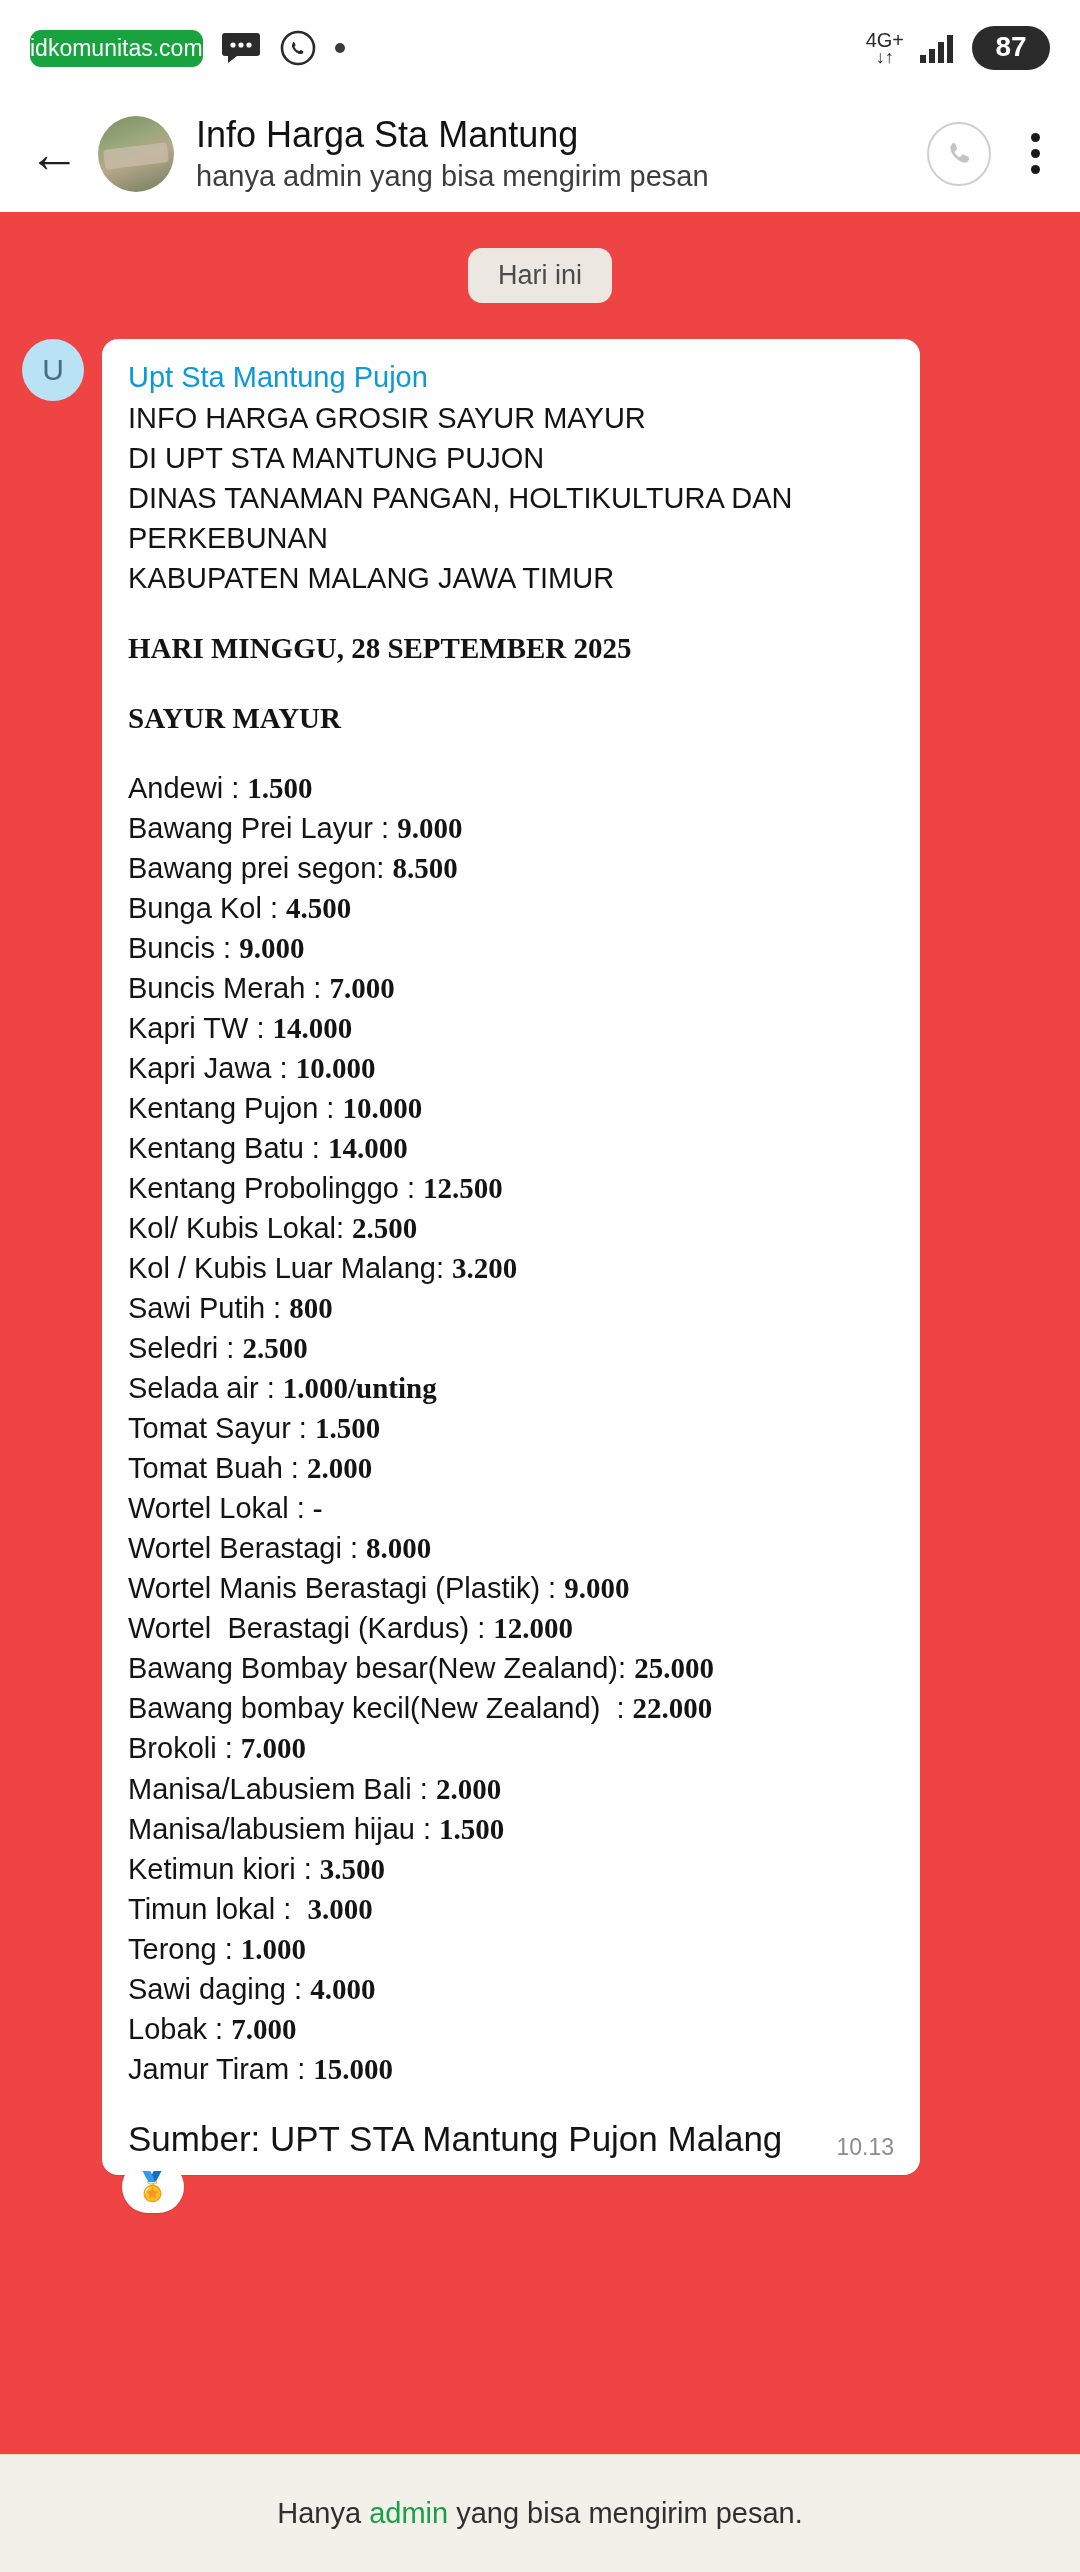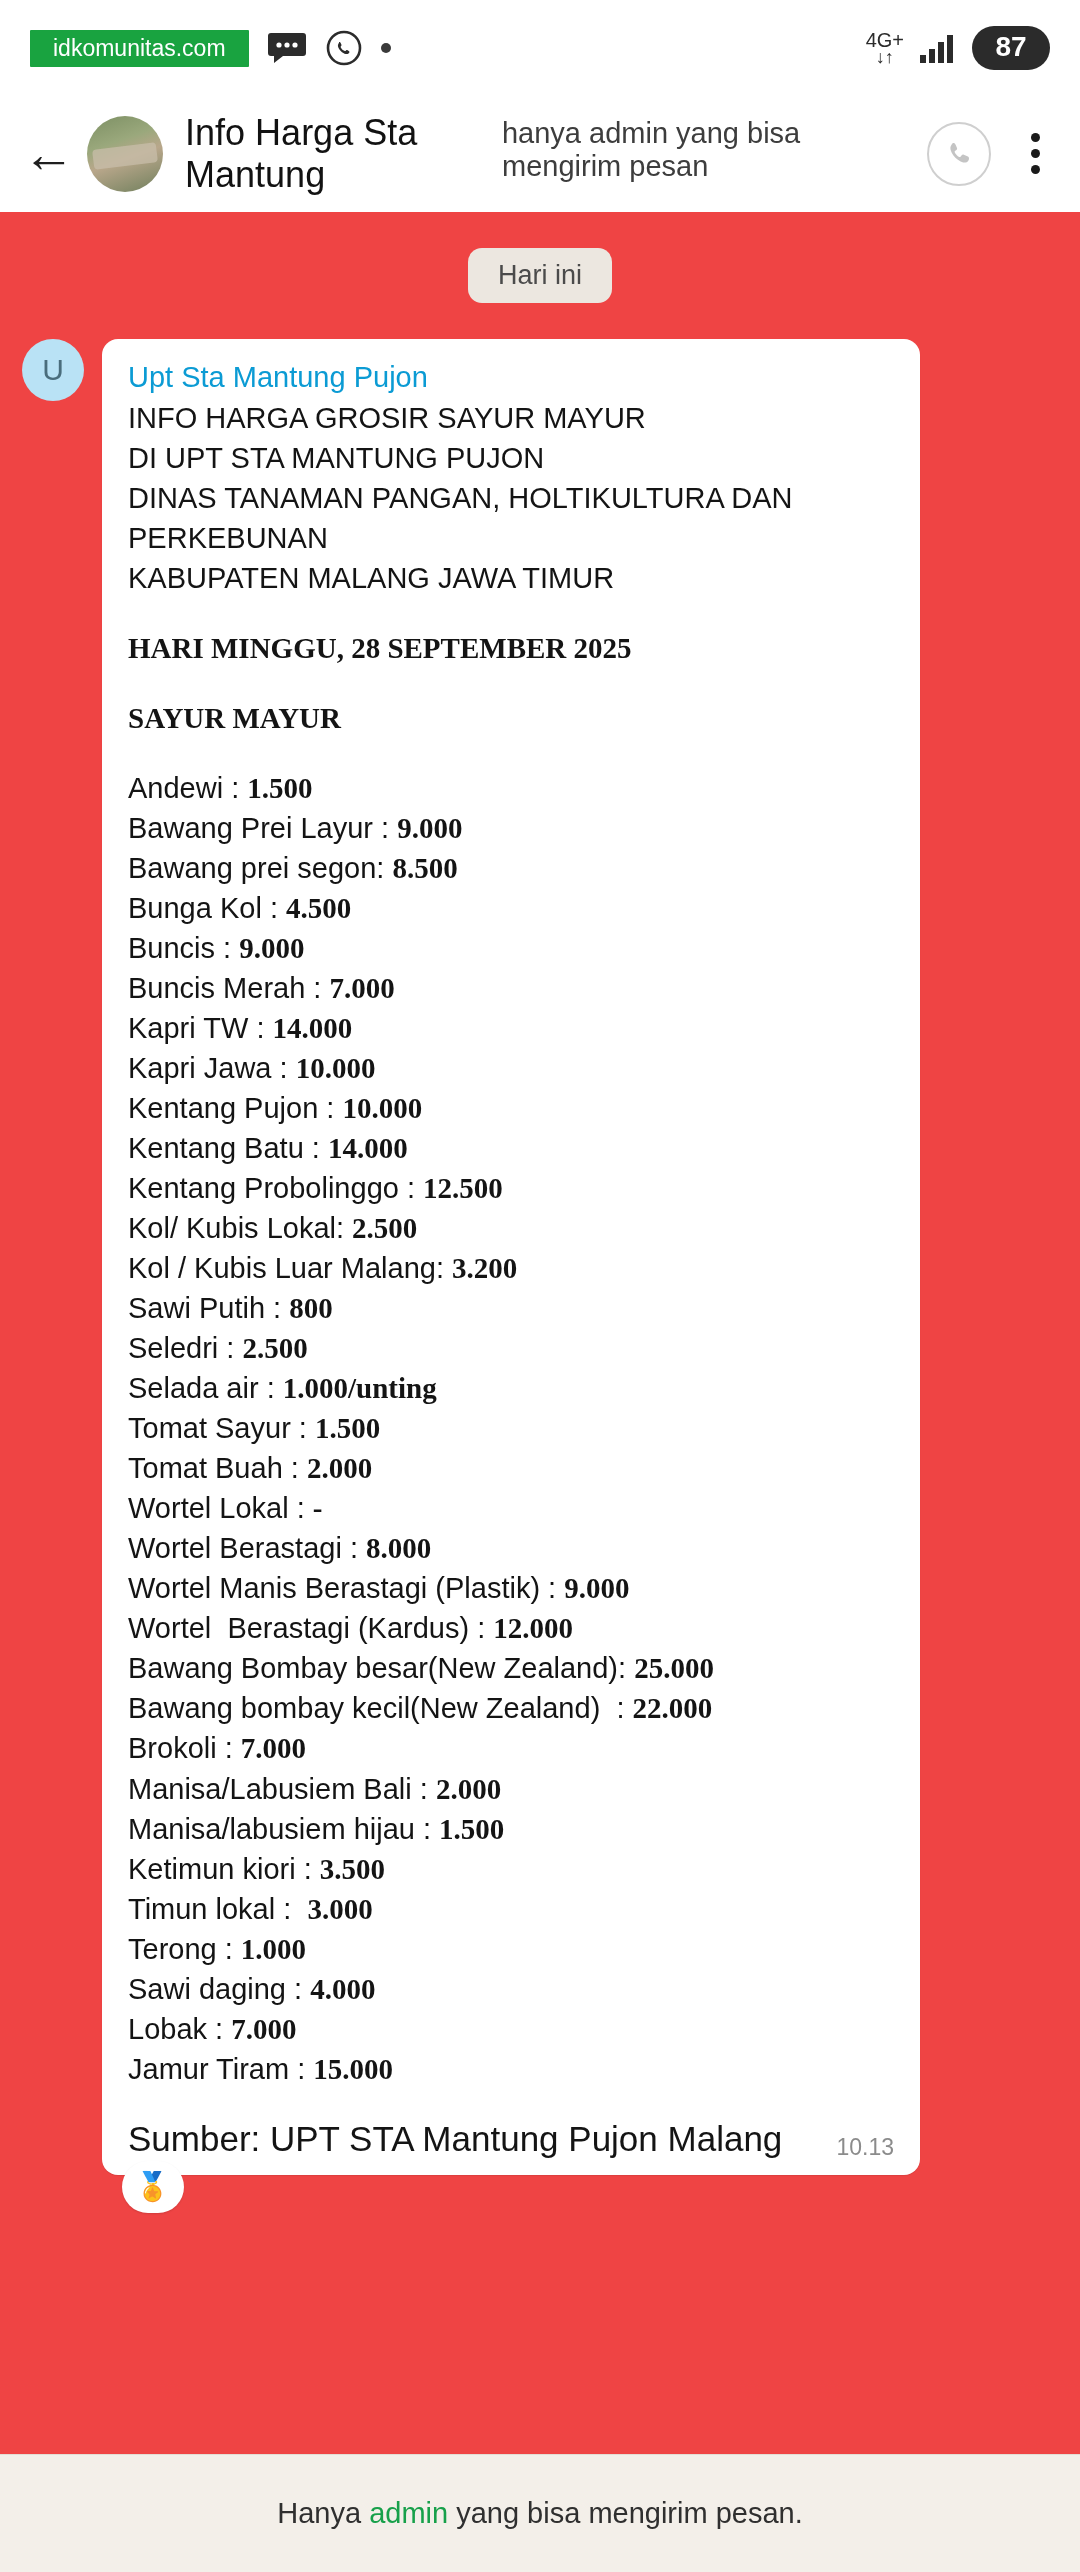--- a/index.html
+++ b/index.html
@@ -26,22 +26,22 @@
     display: flex;
     align-items: center;
     padding: 0 30px;
     flex: 0 0 auto;
   }
   .status-left { display: flex; align-items: center; gap: 18px; }
   .sb-badge {
     background: #19a340;
     color: #fff;
     font-size: 23px;
-    padding: 5px 23px;
-    border-radius: 1px;
+    padding: 5px 0;
+    border-radius: 11px;
     letter-spacing: 0px;
     white-space: nowrap;
   }
   .sb-icon { display: inline-flex; align-items: center; justify-content: center; }
   .dot-small {
     width: 10px; height: 10px; border-radius: 50%;
     background: #3a3a3a; display: inline-block;
   }
   .status-right { margin-left: auto; display: flex; align-items: center; gap: 14px; }
   .net-label {
@@ -85,21 +85,21 @@
     flex: 0 0 auto;
   }
   .avatar:after {
     content: "";
     position: absolute; left: 8%; top: 40%;
     width: 84%; height: 26%;
     background: rgba(200,190,170,0.75);
     transform: rotate(-7deg);
     border-radius: 4px;
   }
-  .titles { margin-left: 22px; display: flex; flex-direction: row; justify-content: flex-end; }
+  .titles { margin-left: 22px; display: flex; flex-direction: column; justify-content: flex-end; }
   .chat-title {
     font-size: 36px; color: #121212; line-height: 1.15; font-weight: 400;
   }
   .chat-sub {
     font-size: 29px; color: #3d3d3d; margin-top: 5px; line-height: 1.15;
   }
   .appbar-right { margin-left: auto; display: flex; align-items: center; gap: 26px; }
   .call-btn {
     width: 64px; height: 64px; border-radius: 50%;
     border: 2px solid #cfcfcf;

